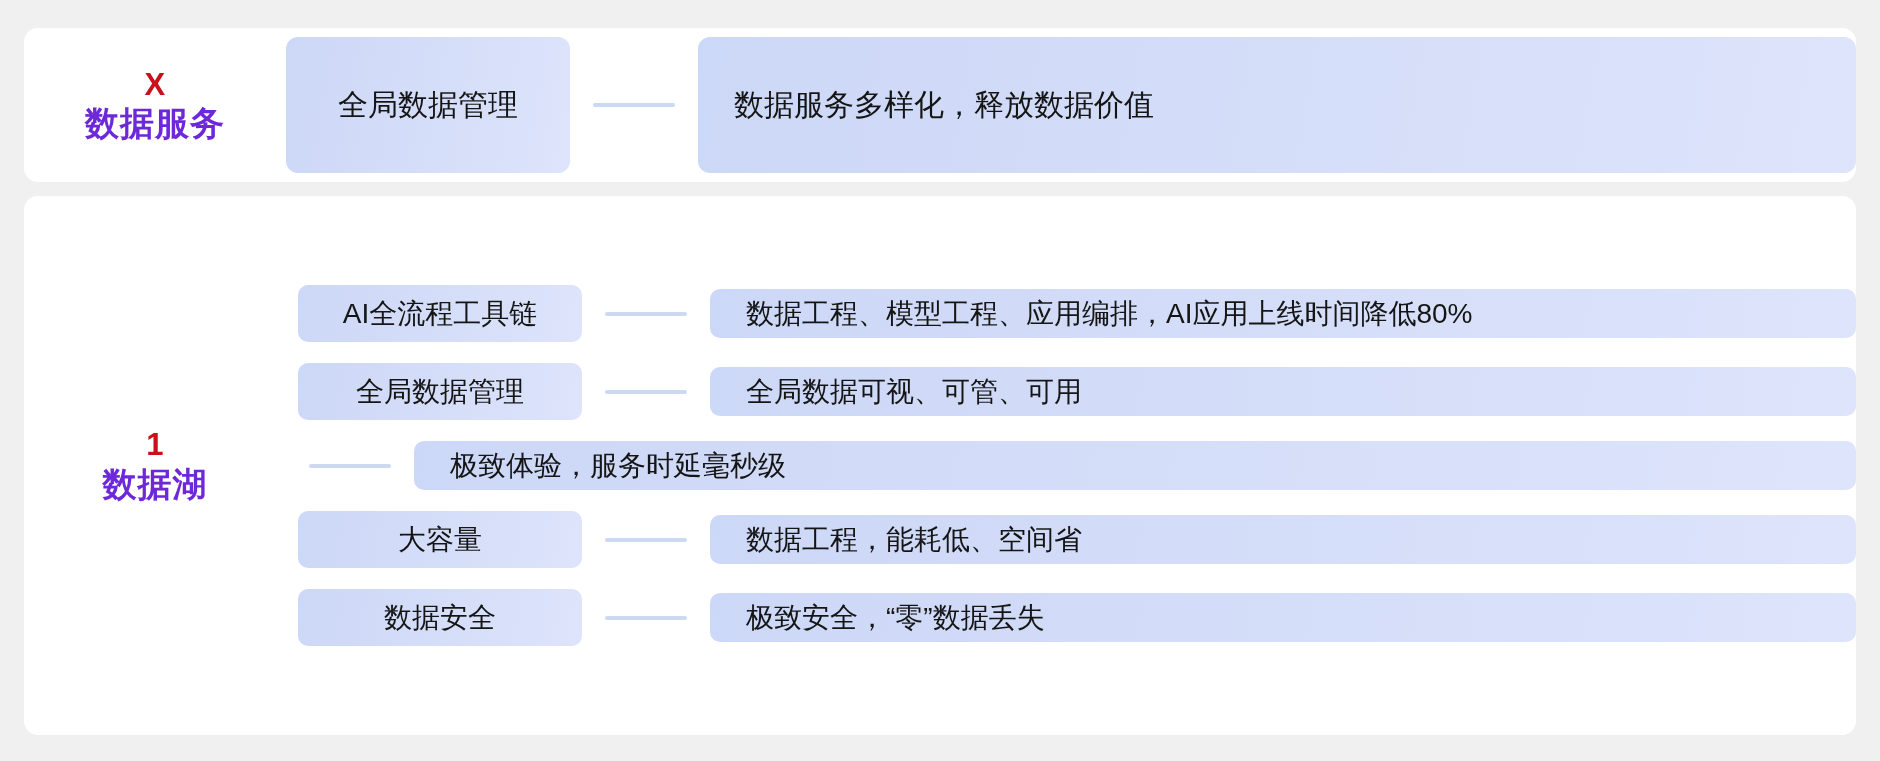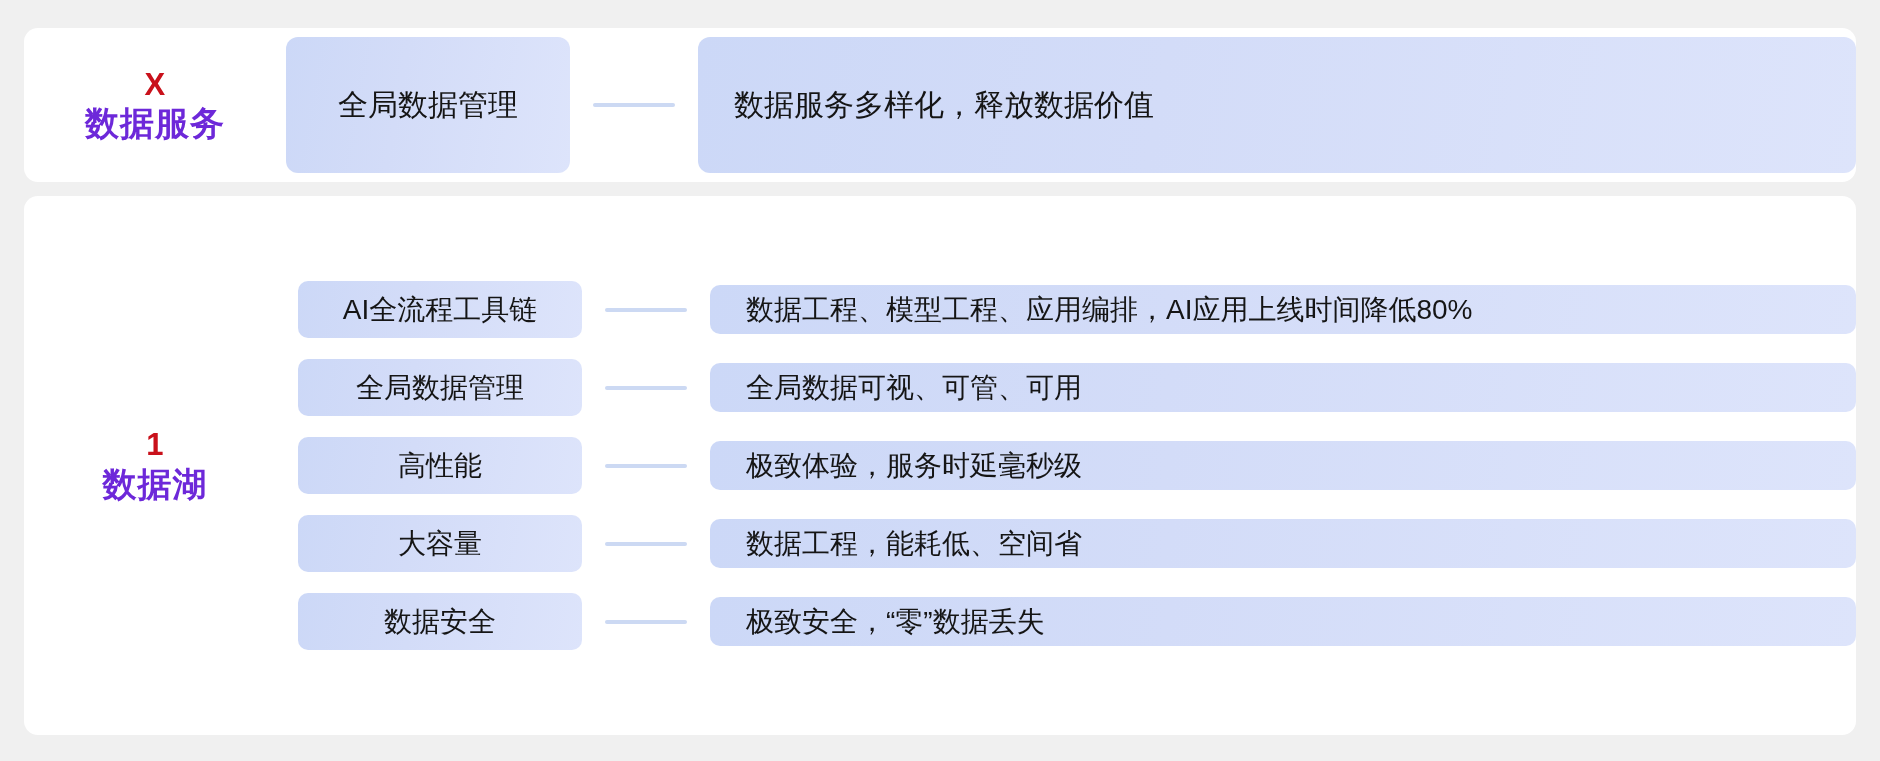--- a/index.html
+++ b/index.html
@@ -183,21 +183,20 @@
 
       <div class="row">
         <div class="pill pill-name">全局数据管理</div>
         <div class="connector">
           <div class="connector-line"></div>
         </div>
         <div class="pill pill-desc">全局数据可视、可管、可用</div>
       </div>
 
       <div class="row">
-        <div class="pill pill-name">高性能</div>
         <div class="connector">
           <div class="connector-line"></div>
         </div>
         <div class="pill pill-desc">极致体验，服务时延毫秒级</div>
       </div>
 
       <div class="row">
         <div class="pill pill-name">大容量</div>
         <div class="connector">
           <div class="connector-line"></div>

